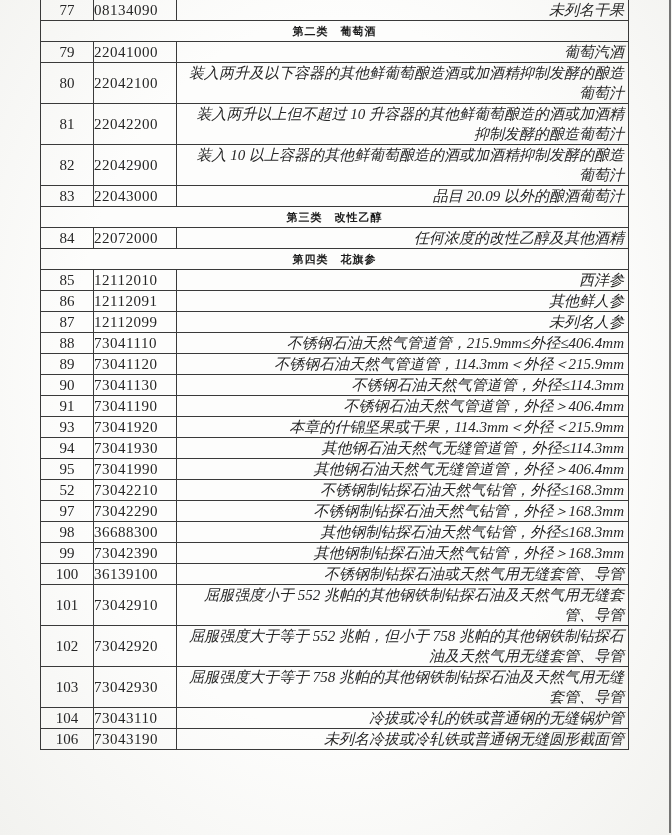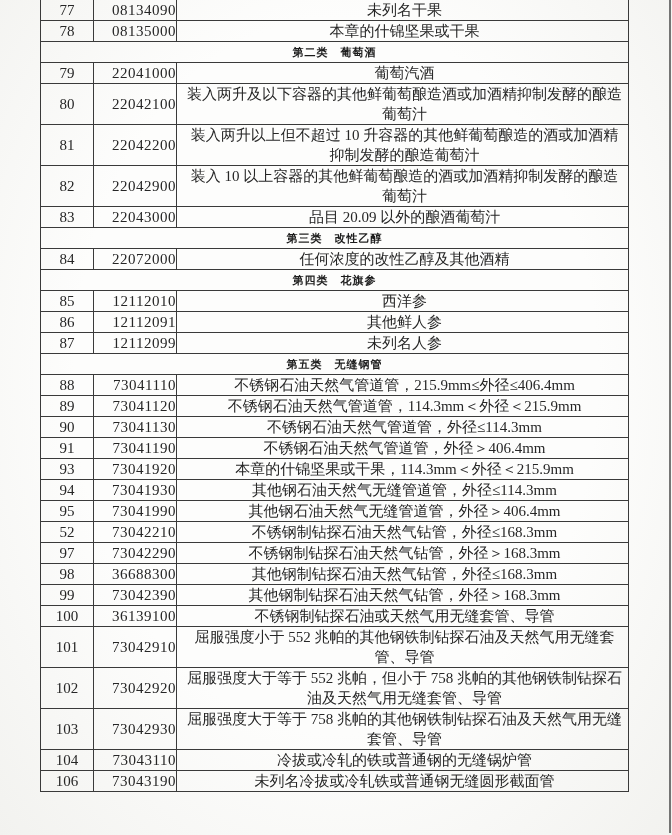--- a/index.html
+++ b/index.html
@@ -34,22 +34,22 @@
     font-family: "Liberation Serif", "DejaVu Serif", serif;
     font-size: 15px;
     line-height: 20px;
     color: #262626;
     padding: 0;
     vertical-align: middle;
     overflow: hidden;
   }
   tr.first td { border-top: none; }
   td.cell-no   { text-align: center; }
-  td.cell-code { text-align: right; letter-spacing: 0.5px; }
-  td.cell-desc { text-align: center; padding: 0 4px 0 8px; }
+  td.cell-code { text-align: left; letter-spacing: 0.5px; }
+  td.cell-desc { text-align: right; padding: 0 4px 0 8px; font-style: italic; }
   tr.section td {
     font-family: "Liberation Sans", "DejaVu Sans", sans-serif;
     font-weight: bold;
     font-size: 11px;
     text-align: center;
     color: #1c1c1c;
     letter-spacing: 1px;
   }
   .edge-line {
     position: absolute;
@@ -70,25 +70,20 @@
       <col class="c-no">
       <col class="c-code">
       <col class="c-desc">
     </colgroup>
     <tbody>
         <tr class="first">
           <td class="cell-no">77</td>
           <td class="cell-code">08134090</td>
           <td class="cell-desc">未列名干果</td>
         </tr>
-        <tr>
-          <td class="cell-no">78</td>
-          <td class="cell-code">08135000</td>
-          <td class="cell-desc">本章的什锦坚果或干果</td>
-        </tr>
         <tr class="section">
           <td colspan="3">第二类　葡萄酒</td>
         </tr>
         <tr>
           <td class="cell-no">79</td>
           <td class="cell-code">22041000</td>
           <td class="cell-desc">葡萄汽酒</td>
         </tr>
         <tr>
           <td class="cell-no">80</td>
@@ -128,23 +123,20 @@
         </tr>
         <tr>
           <td class="cell-no">86</td>
           <td class="cell-code">12112091</td>
           <td class="cell-desc">其他鲜人参</td>
         </tr>
         <tr>
           <td class="cell-no">87</td>
           <td class="cell-code">12112099</td>
           <td class="cell-desc">未列名人参</td>
-        </tr>
-        <tr class="section">
-          <td colspan="3">第五类　无缝钢管</td>
         </tr>
         <tr>
           <td class="cell-no">88</td>
           <td class="cell-code">73041110</td>
           <td class="cell-desc">不锈钢石油天然气管道管，215.9mm≤外径≤406.4mm</td>
         </tr>
         <tr>
           <td class="cell-no">89</td>
           <td class="cell-code">73041120</td>
           <td class="cell-desc">不锈钢石油天然气管道管，114.3mm＜外径＜215.9mm</td>

